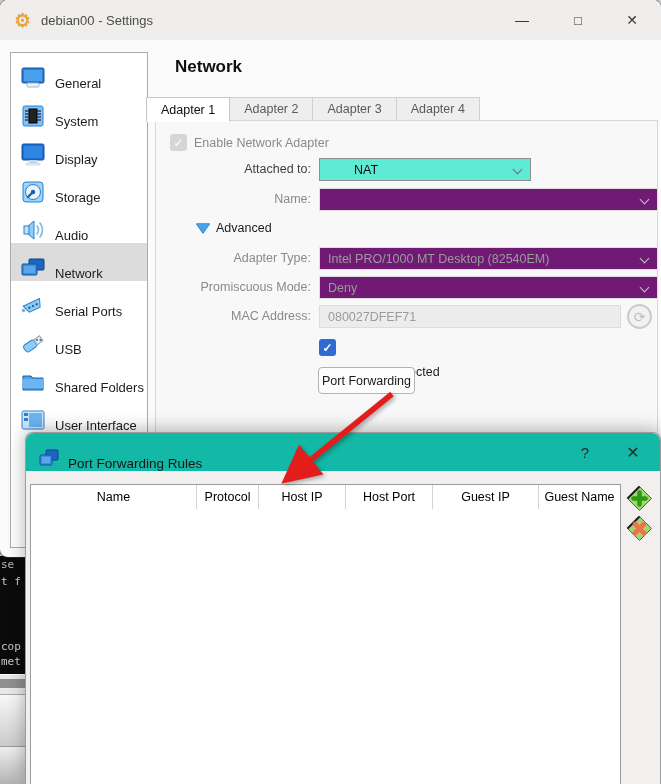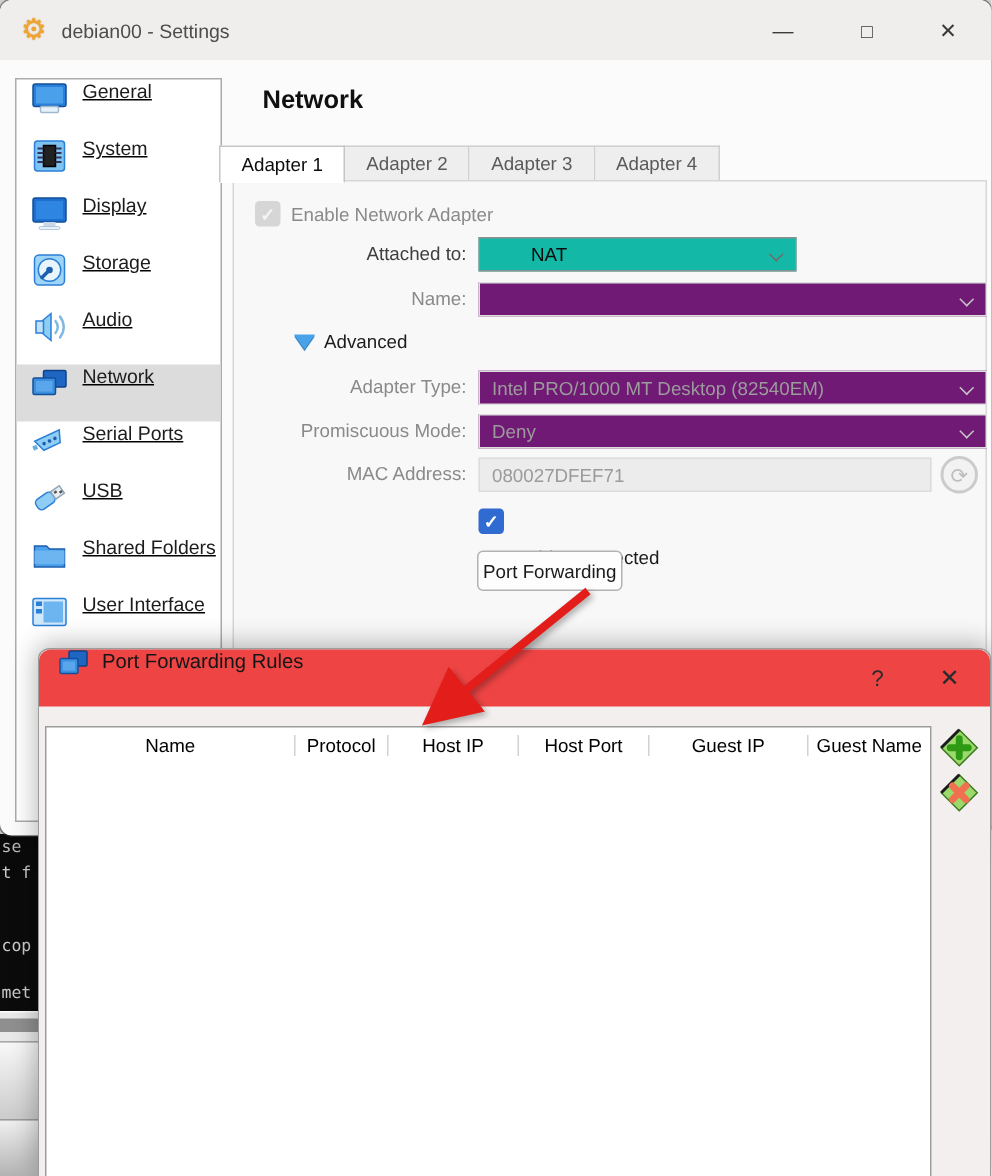--- a/index.html
+++ b/index.html
@@ -22,21 +22,21 @@
   .titlebar { position:absolute; left:0; top:0; width:100%; height:40px; background:#efeeec; border-radius:8px 8px 0 0;
               display:flex; align-items:center; }
   .gear { font-size:19px; color:#f0a432; margin-left:14px; line-height:1; text-shadow:0 0 1px #c97f16; }
   .win-title { margin-left:10px; font-size:13px; color:#4c4c4c; }
   .win-btn { position:absolute; top:0; width:42px; height:40px; display:flex; align-items:center; justify-content:center;
              font-size:14px; color:#3a3a3a; cursor:default; }
   .win-min { right:118px; } .win-max { right:62px; font-size:13px; } .win-close { right:8px; }
 
   
   .sidebar { position:absolute; left:10px; top:52px; width:138px; height:496px; background:#ffffff; border:1px solid #ababab; }
-  .side-item { position:relative; height:38px; display:flex; align-items:flex-start; cursor:default;text-decoration:underline; }
+  .side-item { position:relative; height:38px; display:flex; align-items:flex-end; cursor:default; }
   .side-item.selected { background:#dcdcdc; }
   .side-item .sicon { width:32px; height:26px; margin-left:6px; display:flex; align-items:center; justify-content:center; }
   .side-item .slabel { font-size:13px; color:#1c1c1c; margin-left:6px; white-space:nowrap; }
 
   
   .page-title { position:absolute; left:175px; top:57px; font-size:17px; font-weight:bold; color:#101010; }
   .tabs { position:absolute; left:146px; top:97px; height:24px; display:flex; }
   .tab { height:24px; padding:0 14px; display:flex; align-items:center; justify-content:center;
          font-size:12.5px; color:#5a5a5a; background:#eeeeee; border:1px solid #d0d0d0; border-left:none; cursor:default; }
   .tab:first-child { border-left:1px solid #c6c6c6; }
@@ -44,48 +44,48 @@
   .pane { position:absolute; left:155px; top:120px; width:503px; height:436px; background:#f8f8f8; border:1px solid #d7d7d7; }
 
   
   .chk { position:absolute; width:17px; height:17px; border-radius:3px; display:flex; align-items:center; justify-content:center;
          font-size:12px; font-weight:bold; }
   .chk.disabled { background:#d6d6d6; color:#f4f4f4; }
   .chk.checked  { background:#2f6bd0; color:#ffffff; }
   .flabel { position:absolute; width:150px; text-align:right; font-size:12.5px; color:#8a8a8a; }
   .flabel.dark { color:#3f3f3f; }
   .combo { position:absolute; height:23px; font-size:12.5px; display:flex; align-items:center; padding:0 8px; }
-  .combo.enabled  { background:#14b8a6; border:1px solid #8f8f8f; color:#0c0c0c;padding-left:34px; }
+  .combo.enabled  { background:#5eead4; border:1px solid #8f8f8f; color:#0c0c0c;padding-left:34px; }
   .combo.disabled { background:#701a75; border:1px solid #dedede; color:#9b9b9b; }
   .chev { position:absolute; right:9px; top:7px; width:7px; height:7px; border-right:1.6px solid #6e6e6e; border-bottom:1.6px solid #6e6e6e; transform:rotate(45deg); }
   .combo.disabled .chev { border-color:#c4c4c4; }
   .macfield { position:absolute; height:23px; background:#ececec; border:1px solid #dcdcdc; color:#9b9b9b;
               font-size:12.5px; display:flex; align-items:center; padding:0 8px; }
   .refresh { position:absolute; width:25px; height:25px; border:2px solid #cbcbcb; border-radius:50%; color:#bdbdbd;
              display:flex; align-items:center; justify-content:center; font-size:14px; background:#f2f2f2; }
   .adv-tri { position:absolute; width:0; height:0; border-left:7px solid transparent; border-right:7px solid transparent;
              border-top:10px solid #4aa3e8; filter:drop-shadow(0 1px 0 #1d6fb8); }
   .plain-label { position:absolute; font-size:12.5px; color:#1c1c1c; }
   .btn { position:absolute; background:#fdfdfd; border:1px solid #b2b2b2; border-radius:4px; font-size:12.5px; color:#1a1a1a;
          display:flex; align-items:center; justify-content:center; cursor:default; }
 
   
   .dialog { position:absolute; left:25px; top:432px; width:636px; height:352px; background:#f2efee;
             border:1px solid #9c9c9c; border-bottom:none; border-radius:8px 8px 0 0;
             box-shadow:0 -2px 18px rgba(0,0,0,.3); }
-  .dlg-titlebar { position:absolute; left:0; top:0; width:100%; height:38px; background:#ef4444; border-radius:8px 8px 0 0;
-                  display:flex; align-items:flex-start; }
+  .dlg-titlebar { position:absolute; left:0; top:0; width:100%; height:38px; background:#14b8a6; border-radius:8px 8px 0 0;
+                  display:flex; align-items:flex-end; }
   .dlg-icon { margin-left:13px; }
   .dlg-title { margin-left:9px; font-size:13.5px; color:#151515; }
   .dlg-btn { position:absolute; top:0; width:34px; height:38px; display:flex; align-items:center; justify-content:center;
              font-size:15px; color:#2b2b2b; cursor:default; }
   .dlg-help { right:58px; } .dlg-close { right:10px; font-size:16px; }
 
   .pf-table { position:absolute; left:4px; top:51px; width:591px; height:301px; background:#ffffff; border:1px solid #9c9c9c; }
-  .pf-header { display:flex; height:24px;align-items:center; }
+  .pf-header { display:flex; height:24px; }
   .pf-hcell { font-size:12.5px; color:#000; display:flex; align-items:center; justify-content:center; border-right:1px solid #d2d2d2; }
   .pf-hcell:last-child { border-right:none; }
   .pf-row { display:flex; height:32px; }
   .pf-cell { font-size:12.5px; color:#000; display:flex; align-items:center; padding-left:4px; border-right:1px solid #d2d2d2; }
   .pf-cell:last-child { border-right:none; }
   .pf-cell.center { justify-content:center; padding-left:0; }
   .pf-cell.focus { outline:1px dotted #444; outline-offset:-2px; }
   .c0{width:166px;} .c1{width:62px;} .c2{width:87px;} .c3{width:87px;} .c4{width:106px;} .c5{width:81px;}
   .pf-actions { position:absolute; left:600px; top:52px; width:30px; display:flex; flex-direction:column; gap:3px; }
   .pf-act { width:27px; height:27px; display:flex; align-items:center; justify-content:center; cursor:default; }
@@ -95,21 +95,21 @@
 </style>
 </head>
 <body>
 
 <div class="screen">
 
   <div class="bg-strip">
     <div class="terminal">
       <span style="top:2px">se</span>
       <span style="top:19px">t f</span>
-      <span style="top:68px">cop</span>
+      <span style="top:84px">cop</span>
       <span style="top:99px">met</span>
     </div>
     <div class="bar1">
         <div class="stripe"></div>
       </div>
     <div class="bar2"></div>
     <div class="bar3"></div>
   </div>
 
   <div class="settings">

